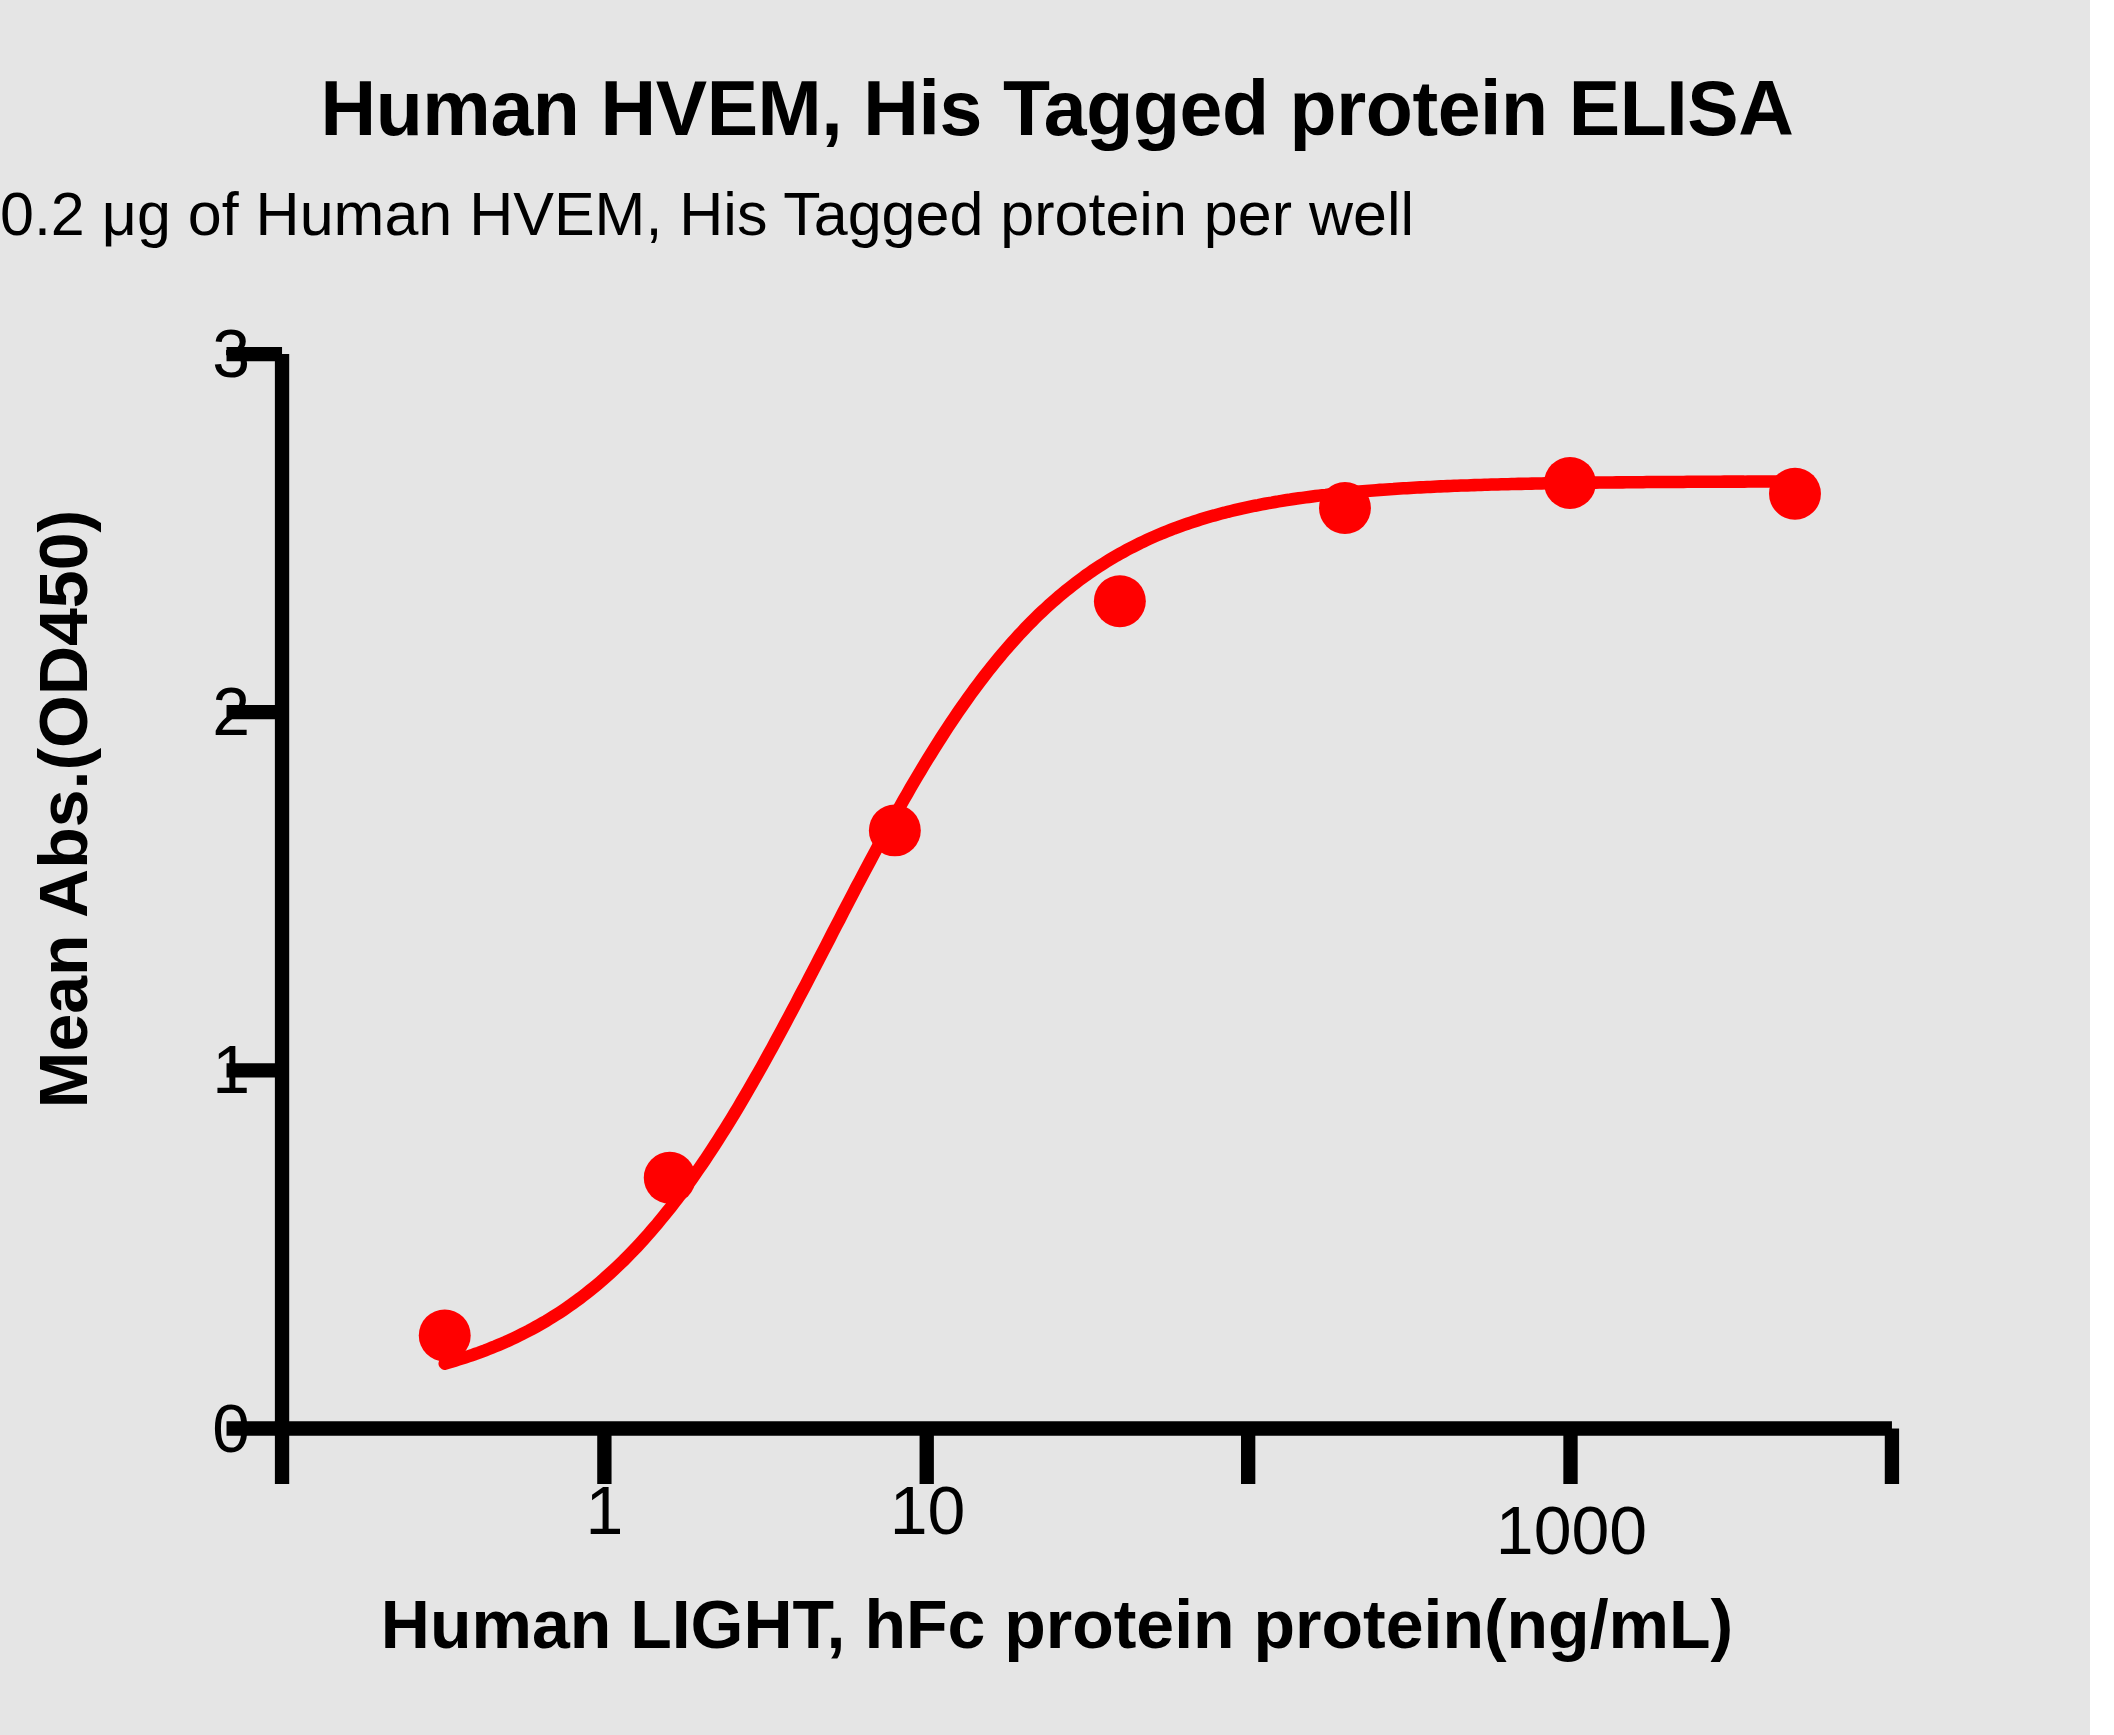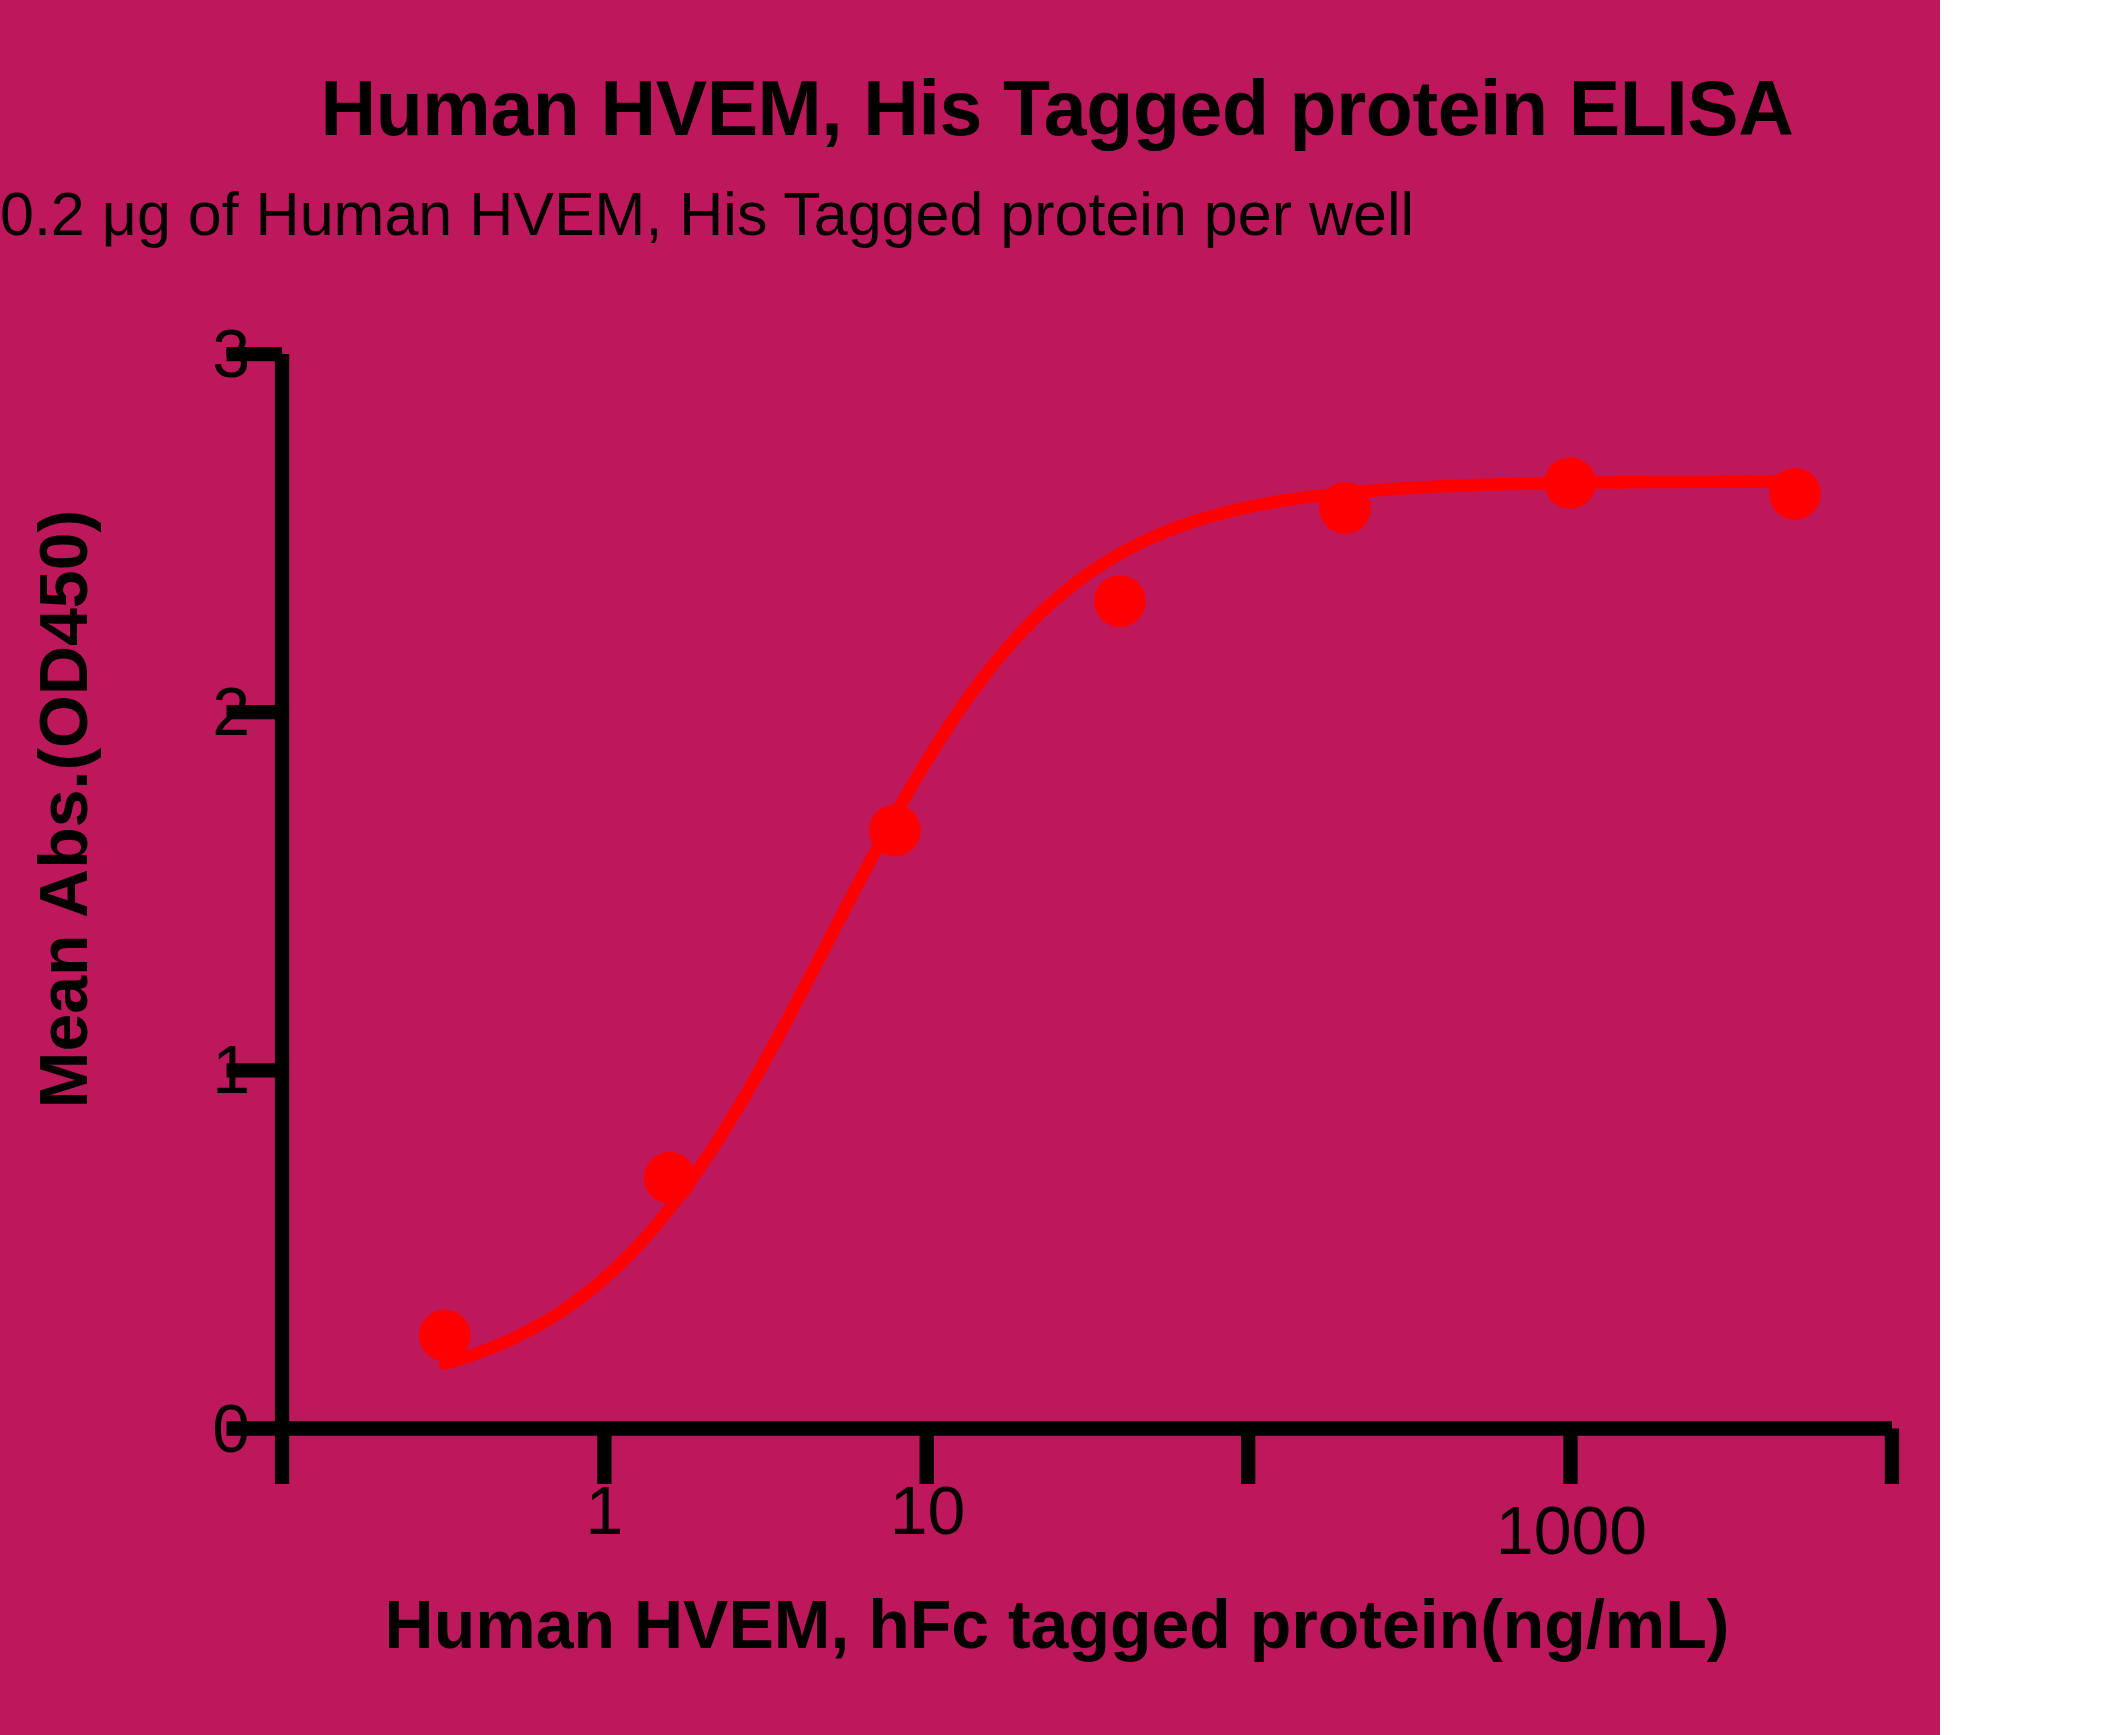--- a/index.html
+++ b/index.html
@@ -9,23 +9,23 @@
   }
   body {
     width: 2114px;
     height: 1736px;
     font-family: "Liberation Sans", sans-serif;
     color: #000000;
     overflow: hidden;
   }
   .figure {
     position: relative;
-    width: 1940px;
+    width: 2090px;
     height: 1736px;
-    background: #be185d;
+    background: #e5e5e5;
   }
   .title {
     position: absolute;
     left: 0;
     top: 70px;
     width: 2114px;
     text-align: center;
     font-size: 77px;
     font-weight: bold;
     letter-spacing: -0.4px;
@@ -89,21 +89,21 @@
 </style>
 </head>
 <body>
 
 <div class="figure">
 
   <div class="title">Human HVEM, His Tagged protein ELISA</div>
   <div class="subtitle">0.2 μg of Human HVEM, His Tagged protein per well</div>
 
   <div class="ylabel">Mean Abs.(OD450)</div>
-  <div class="xlabel">Human HVEM, hFc tagged protein(ng/mL)</div>
+  <div class="xlabel">Human LIGHT, hFc protein protein(ng/mL)</div>
 
   <div class="ytick" style="left:134px; top:1394px; width:116px;">0</div>
   <div class="ytick" style="left:134px; top:1035px; width:116px;">1</div>
   <div class="ytick" style="left:134px; top:677px; width:116px;">2</div>
   <div class="ytick" style="left:134px; top:319px; width:116px;">3</div>
 
   <div class="xtick" style="left:461px; top:1476px; width:287px;">1</div>
   <div class="xtick" style="left:784px; top:1476px; width:287px;">10</div>
   <div class="xtick" style="left:1428px; top:1496px; width:287px;">1000</div>
 

